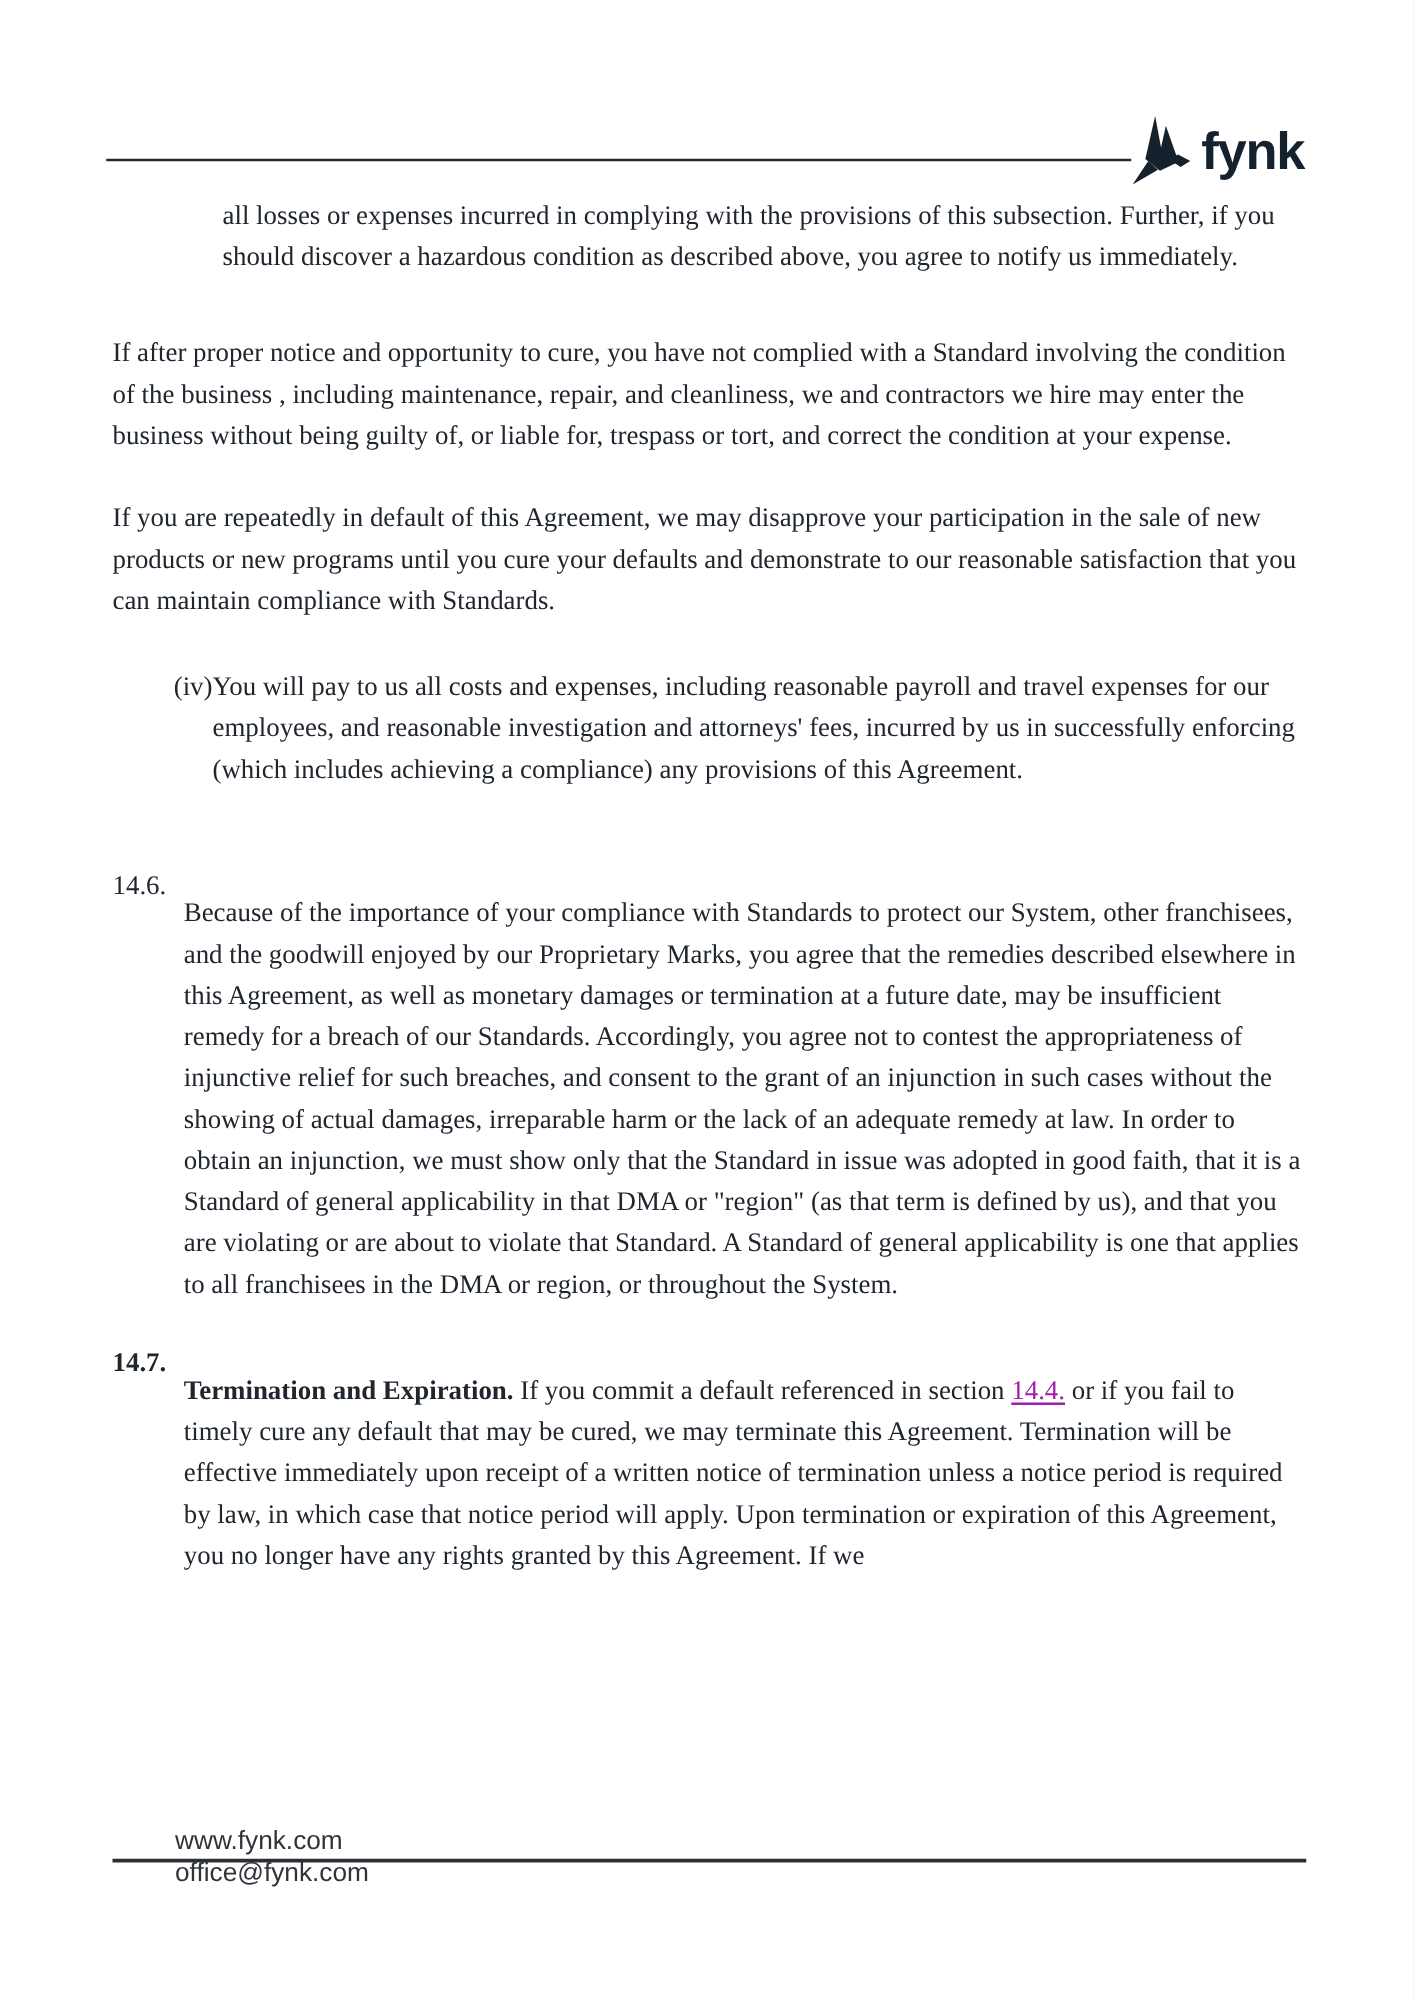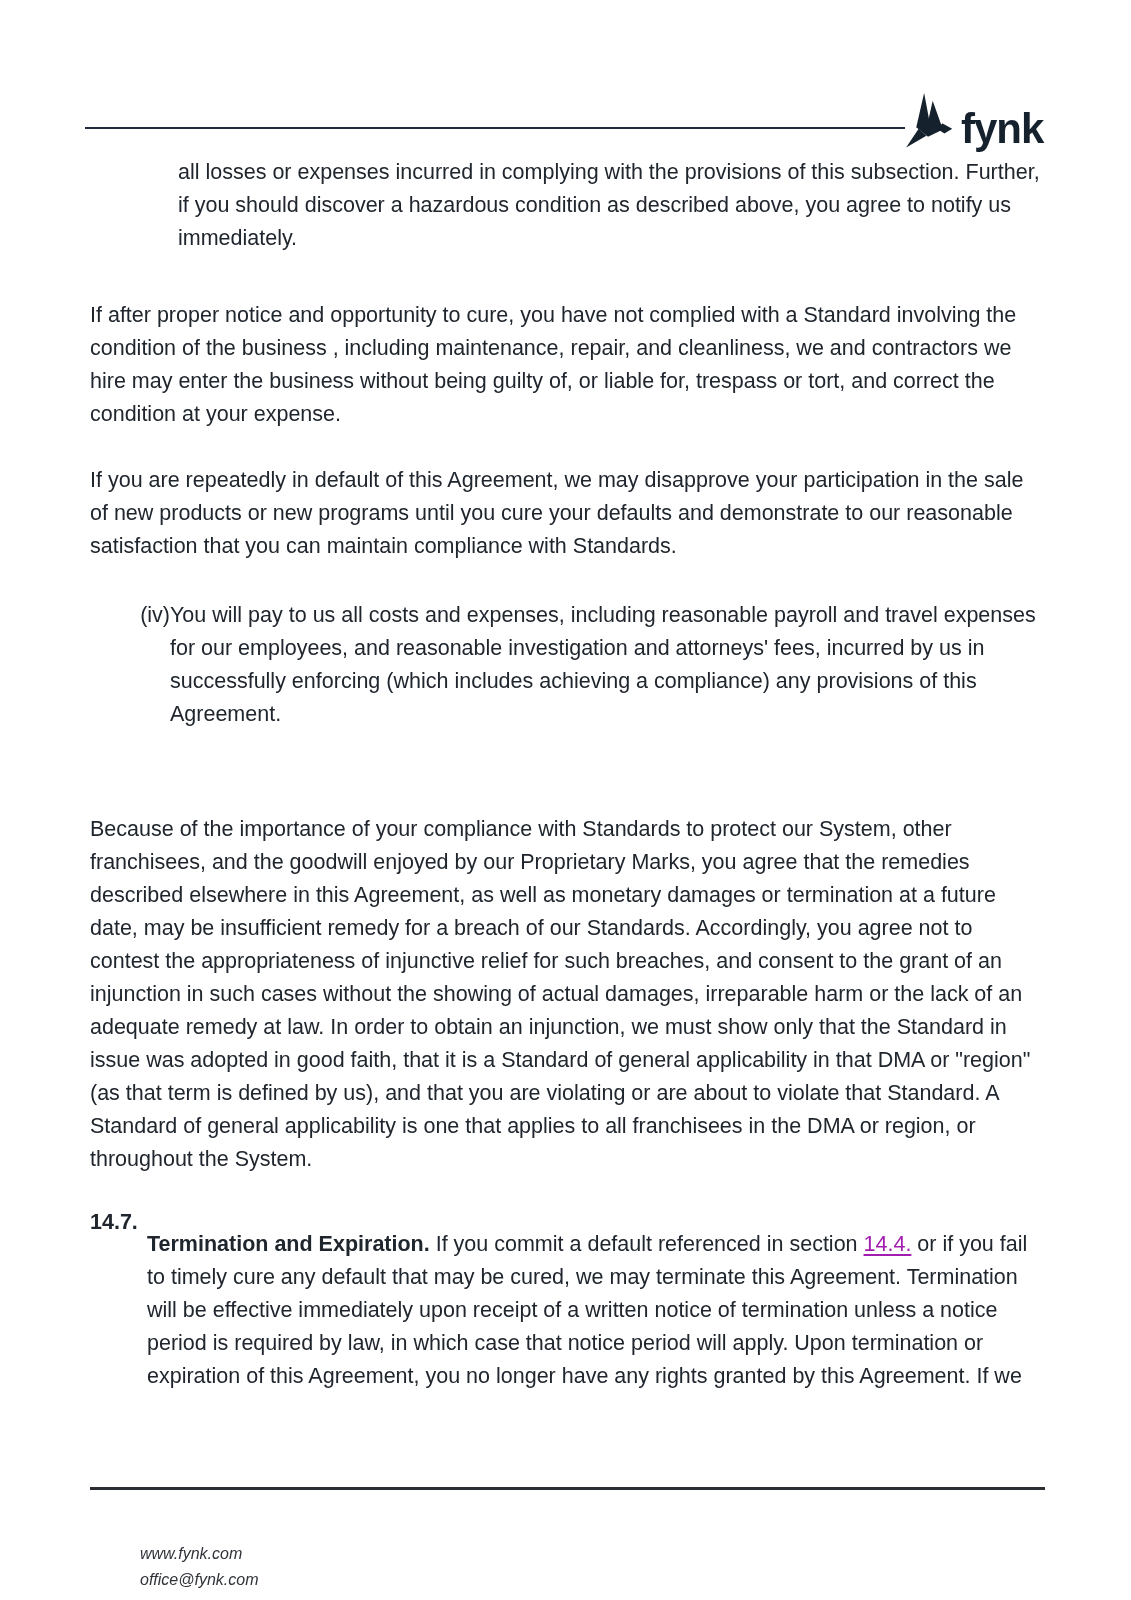--- a/index.html
+++ b/index.html
@@ -18,39 +18,40 @@
   .header-rule {
     position: absolute;
     left: 85px; top: 127px;
     width: 820px; height: 2px;
     background: #1e2c3c;
   }
   .logo {
     position: absolute;
     left: 903px; top: 92px;
     display: flex;
-    align-items: flex-end;
+    align-items: center;
     gap: 8px;
   }
   .logo svg { display: block; }
   .logo-text {
     font-size: 42px;
     font-weight: 700;
     letter-spacing: -1px;
     color: #16212e;
     line-height: 1;
   }
 
   
   .doc {
     position: absolute;
     left: 90px; top: 156px;
     width: 955px;
     font-size: 21.5px;
     line-height: 33px;
+    font-family: Liberation Serif, serif;
   }
   .cont-par { margin: 0 0 0 88px; }
 
   .subitem { display: flex; }
   .subitem .marker {
     width: 80px;
     flex-shrink: 0;
     text-align: right;
   }
   .subitem .body { margin-left: 0; flex: 1; }
@@ -75,25 +76,24 @@
 
   
   .footer-rule {
     position: absolute;
     left: 90px; top: 1487px;
     width: 955px; height: 3px;
     background: #2b2f33;
   }
   .footer-text {
     position: absolute;
-    left: 140px; top: 1541px;
-    font-size: 16px;
+    left: 140px; top: 1460px;
+    font-size: 21px;
     line-height: 26px;
     color: #30343a;
-    font-style: italic;
   }
 </style>
 </head>
 <body>
 
 <div class="page">
 
   <div class="header-rule"></div>
 
   <div class="logo">
@@ -120,20 +120,21 @@
     <div class="subitem mt-33">
       <div class="body">If you are repeatedly in default of this Agreement, we may disapprove your participation in the sale of new products or new programs until you cure your defaults and demonstrate to our reasonable satisfaction that you can maintain compliance with Standards.</div>
     </div>
 
     <div class="subitem mt-36">
       <div class="marker">(iv)</div>
       <div class="body">You will pay to us all costs and expenses, including reasonable payroll and travel expenses for our employees, and reasonable investigation and attorneys' fees, incurred by us in successfully enforcing (which includes achieving a compliance) any provisions of this Agreement.</div>
     </div>
 
     <div class="section mt-60">
+      <div class="num">14.6.</div>
       <div class="body">Because of the importance of your compliance with Standards to protect our System, other franchisees, and the goodwill enjoyed by our Proprietary Marks, you agree that the remedies described elsewhere in this Agreement, as well as monetary damages or termination at a future date, may be insufficient remedy for a breach of our Standards. Accordingly, you agree not to contest the appropriateness of injunctive relief for such breaches, and consent to the grant of an injunction in such cases without the showing of actual damages, irreparable harm or the lack of an adequate remedy at law. In order to obtain an injunction, we must show only that the Standard in issue was adopted in good faith, that it is a Standard of general applicability in that DMA or "region" (as that term is defined by us), and that you are violating or are about to violate that Standard. A Standard of general applicability is one that applies to all franchisees in the DMA or region, or throughout the  System.</div>
     </div>
 
     <div class="section mt-30">
       <div class="num bold">14.7.</div>
       <div class="body"><span class="bold">Termination and Expiration.</span><span> If you commit a default referenced in section </span><a class="ref-link">14.4.</a><span> or if you fail to timely cure any default that may be cured, we may terminate this Agreement. Termination will be effective immediately upon receipt of a written notice of termination unless a notice period is required by law, in which case that notice period will apply. Upon termination or expiration of this Agreement, you no longer have any rights granted by this Agreement. If we</span></div>
     </div>
 
   </div>
 

